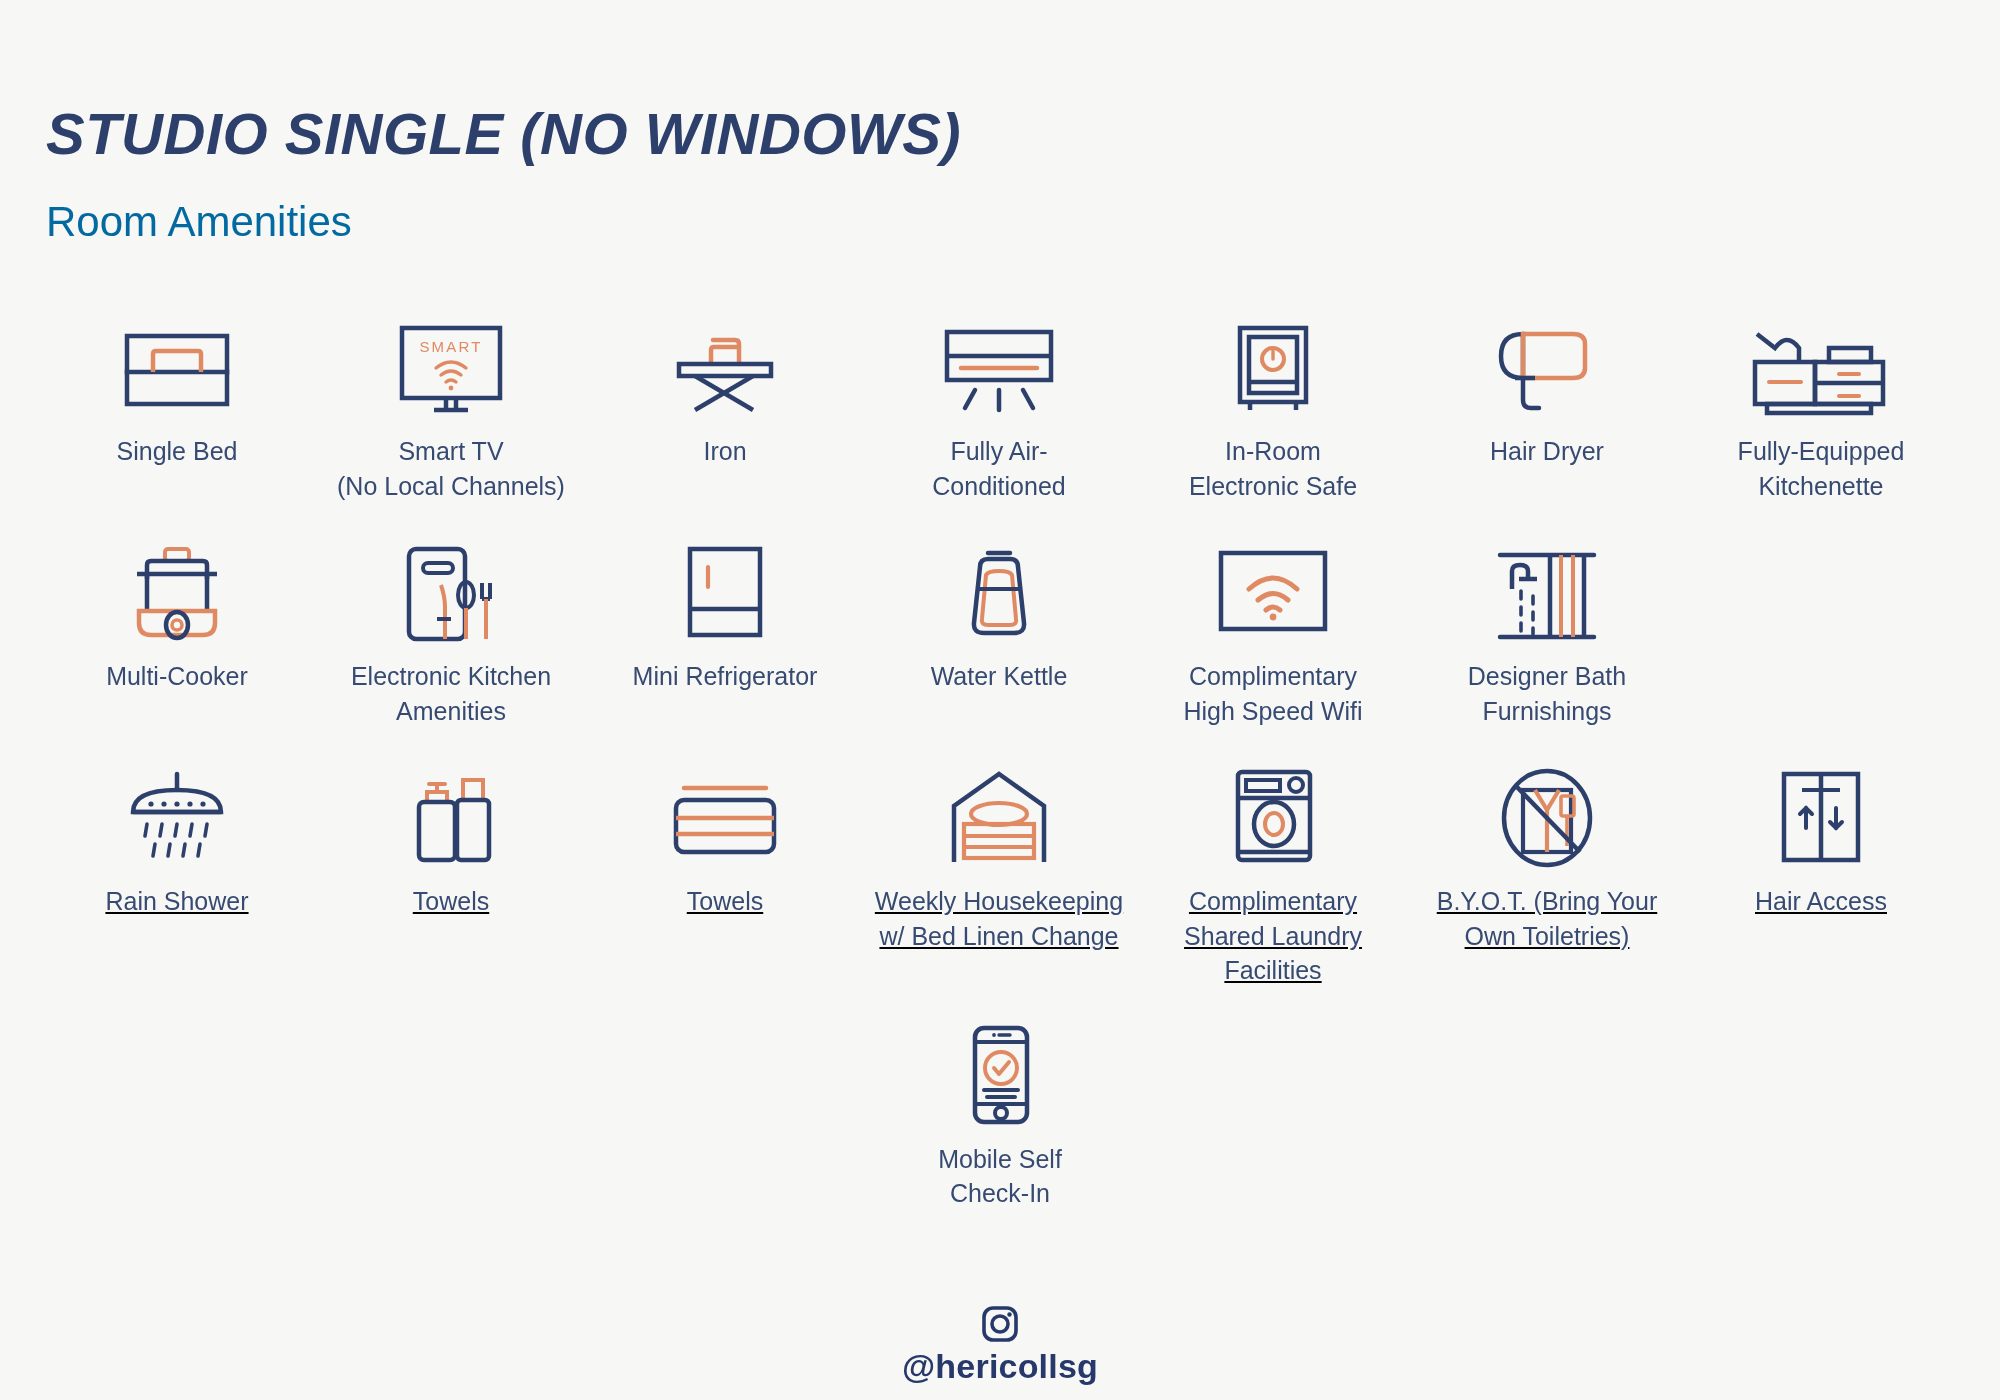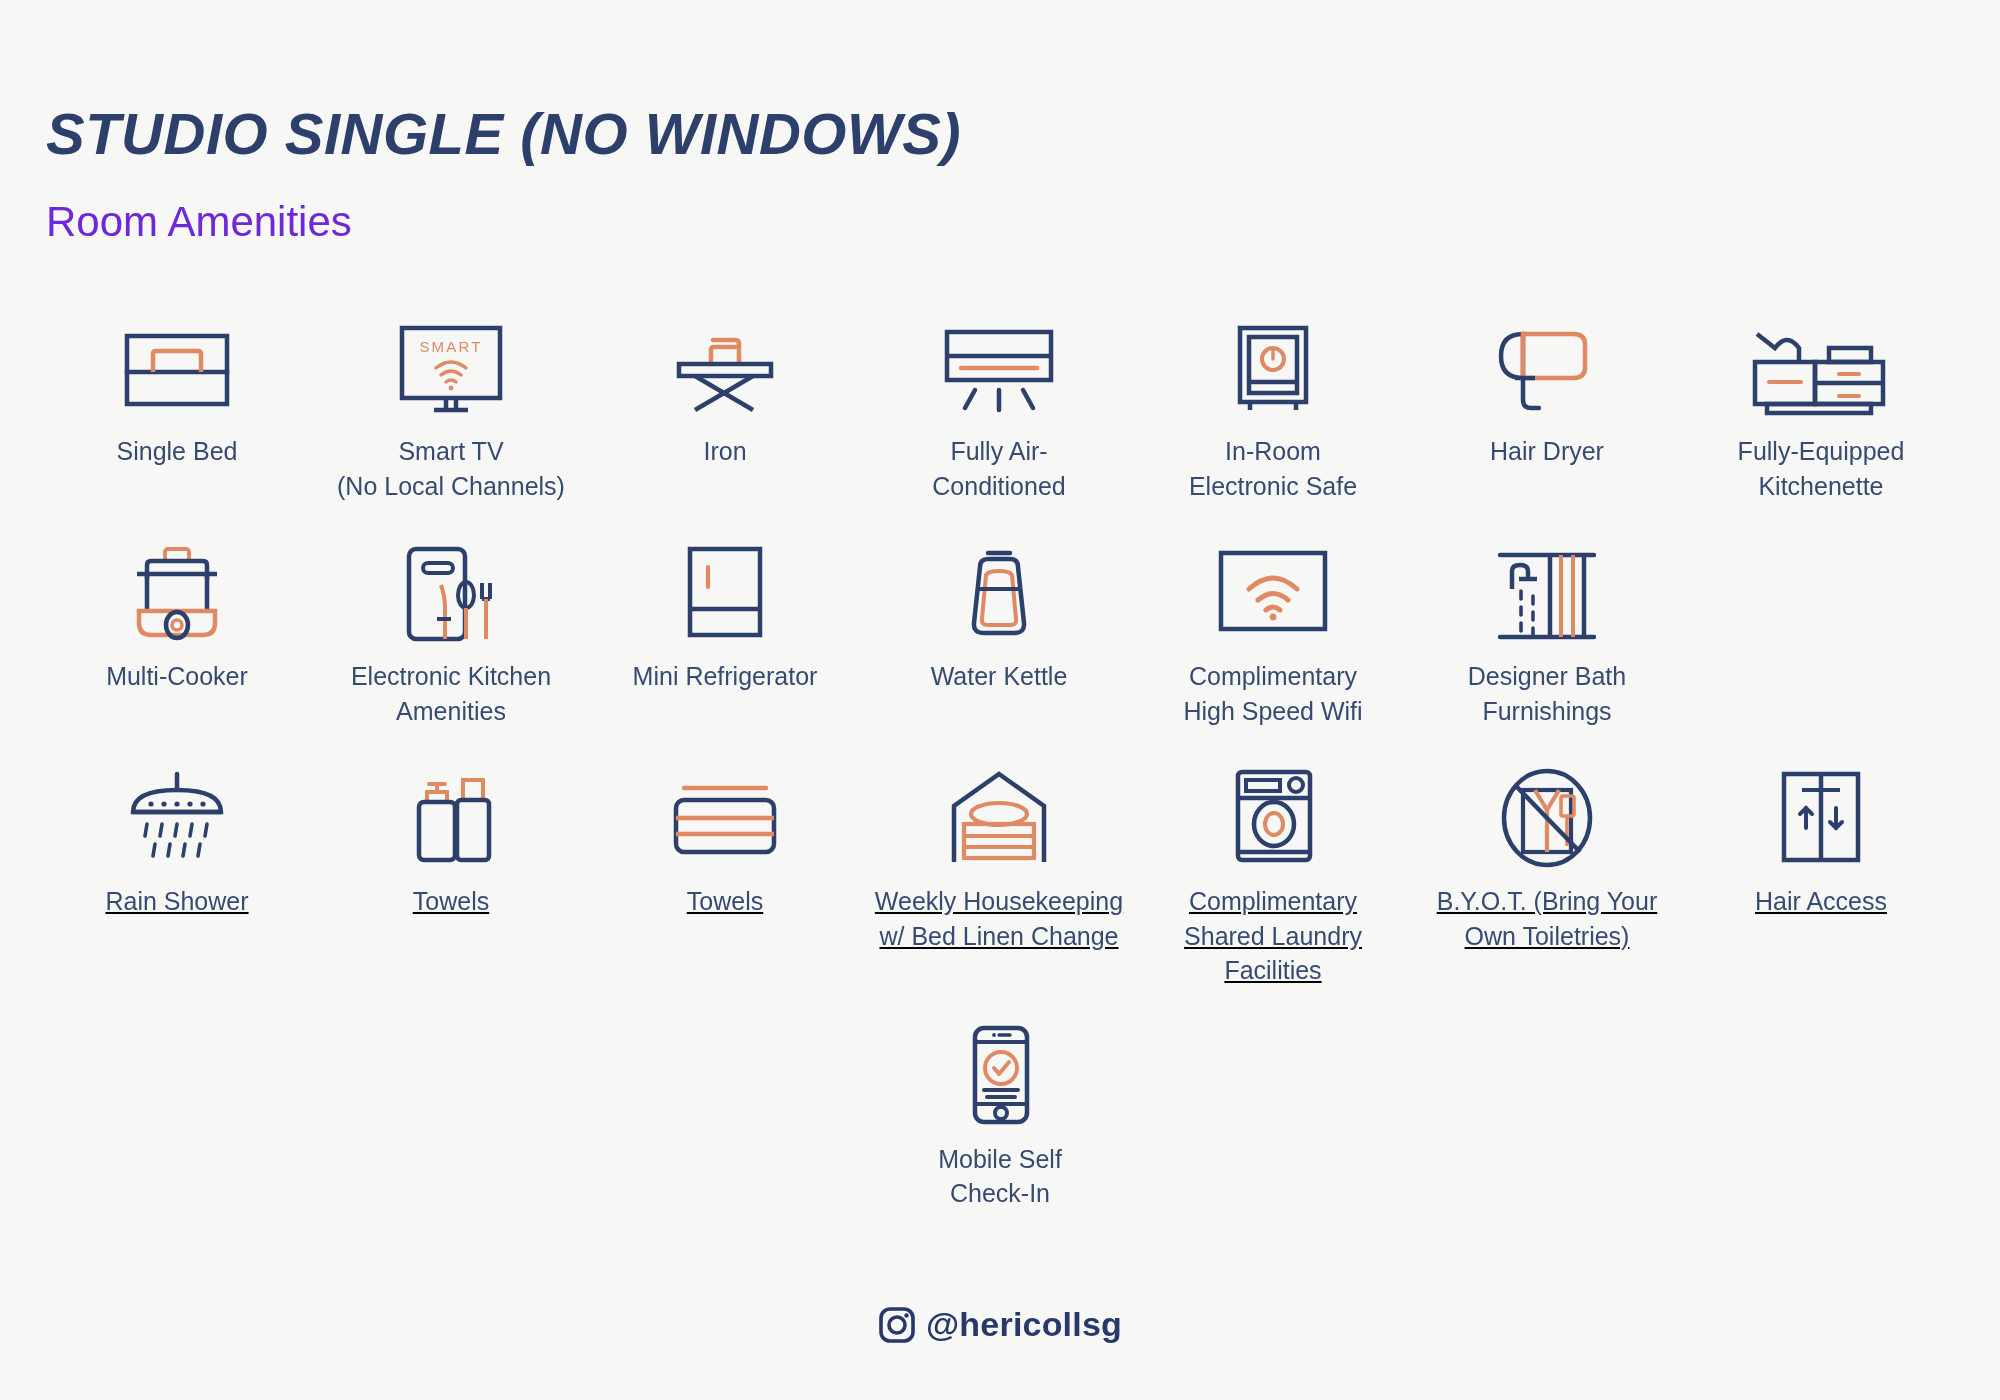--- a/index.html
+++ b/index.html
@@ -19,21 +19,21 @@
     font-style: italic;
     letter-spacing: 0.5px;
     color: #2d3f6b;
     white-space: nowrap;
   }
   .subtitle {
     position: absolute;
     left: 46px; top: 198px;
     font-size: 42px;
     font-weight: 400;
-    color: #6d28d9;
+    color: #0369a1;
     white-space: nowrap;
   }
 
   .grid {
     position: absolute;
     left: 40px; top: 300px;
     width: 1920px;
   }
   .row {
     display: flex;
@@ -69,21 +69,22 @@
   .row-3 { margin-top: 22px; text-decoration: underline; }
   .row-4 { margin-top: 20px; }
 
   .footer {
     position: absolute;
     left: 0; right: 0;
     top: 1305px;
     display: flex;
     align-items: center;
     justify-content: center;
-    gap: 10px;
+    gap: 4px;
+    flex-direction: column;
   }
   .footer .handle {
     font-size: 34px;
     font-weight: 700;
     color: #27386a;
     letter-spacing: 0.2px;
   }
   svg { display: block; }
 </style>
 </head>

